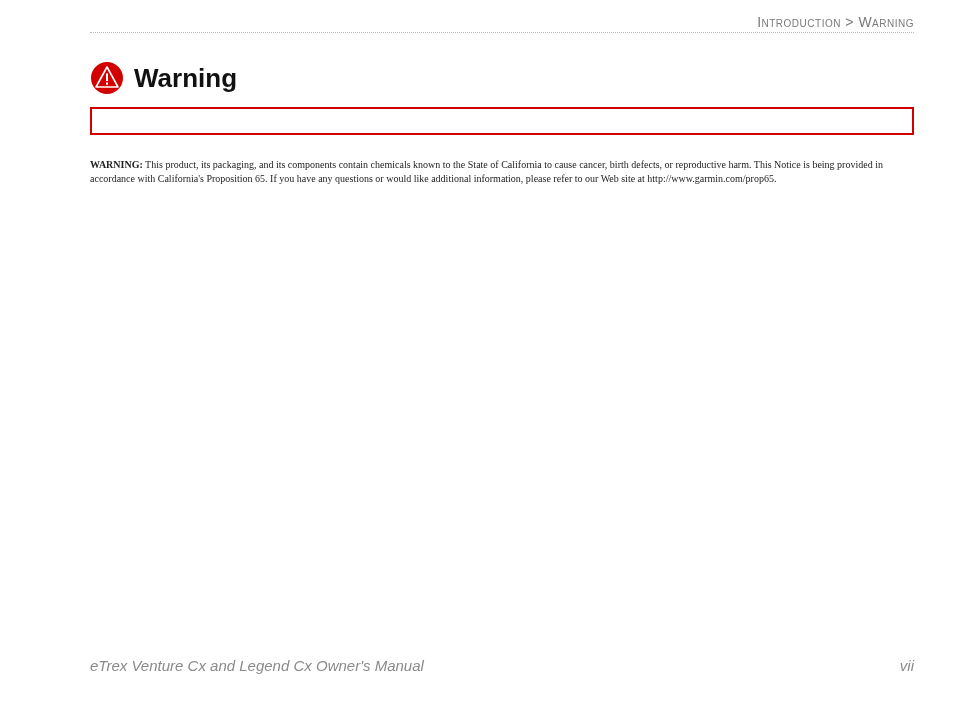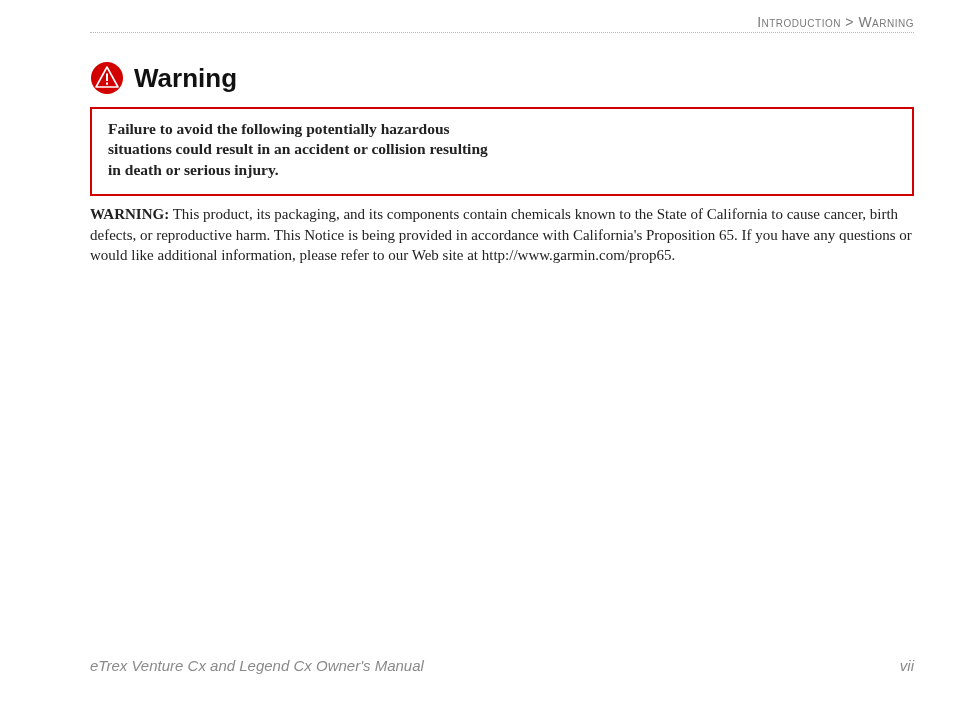--- a/index.html
+++ b/index.html
@@ -45,22 +45,22 @@
     padding: 10px 16px 14px 16px;
     column-count: 2;
     column-gap: 28px;
     font-size: 15.5px;
     line-height: 1.32;
     color: #222;
   }
   .red-box p { margin-bottom: 10px; break-inside: avoid; }
   .red-box .lead { font-weight: 700; }
   .below {
-    margin-top: 8px;
-    font-size: 15px;
+    margin-top: 23px;
+    font-size: 10px;
     line-height: 1.35;
   }
   .below .label { font-weight: 700; }
   .footer {
     position: absolute;
     left: 90px; right: 40px; bottom: 42px;
     display: flex;
     justify-content: space-between;
     align-items: baseline;
     font-family: "Helvetica Neue", Arial, sans-serif;
@@ -88,21 +88,20 @@
         <circle cx="17" cy="17" r="16" fill="#d30000"></circle>
         <path d="M17 6 L28 26 L6 26 Z" fill="none" stroke="#fff" stroke-width="1.6" stroke-linejoin="round"></path>
         <rect x="16" y="12.5" width="2" height="7.5" fill="#fff"></rect>
         <rect x="16" y="21.5" width="2" height="2.2" fill="#fff"></rect>
       </svg>
     </span>
     <h1 class="heading">Warning</h1>
   </div>
 
   <div class="red-box">
-    <p class="lead">Failure to avoid the following potentially hazardous situations could result in an accident or collision resulting in death or serious injury.</p>
   </div>
 
   <p class="below">
     <span class="label">WARNING:</span><span> This product, its packaging, and its components contain chemicals known to the State of California to cause cancer, birth defects, or reproductive harm. This Notice is being provided in accordance with California's Proposition 65. If you have any questions or would like additional information, please refer to our Web site at http://www.garmin.com/prop65.</span>
   </p>
 
   <div class="footer">
     <span>eTrex Venture Cx and Legend Cx Owner's Manual</span>
     <span>vii</span>
   </div>

